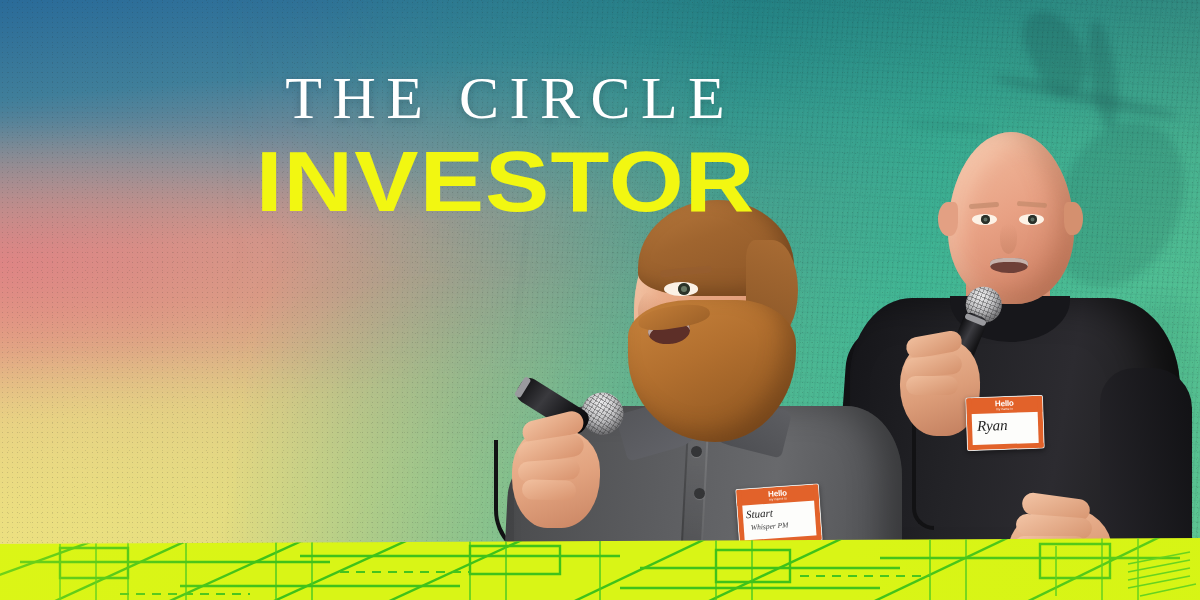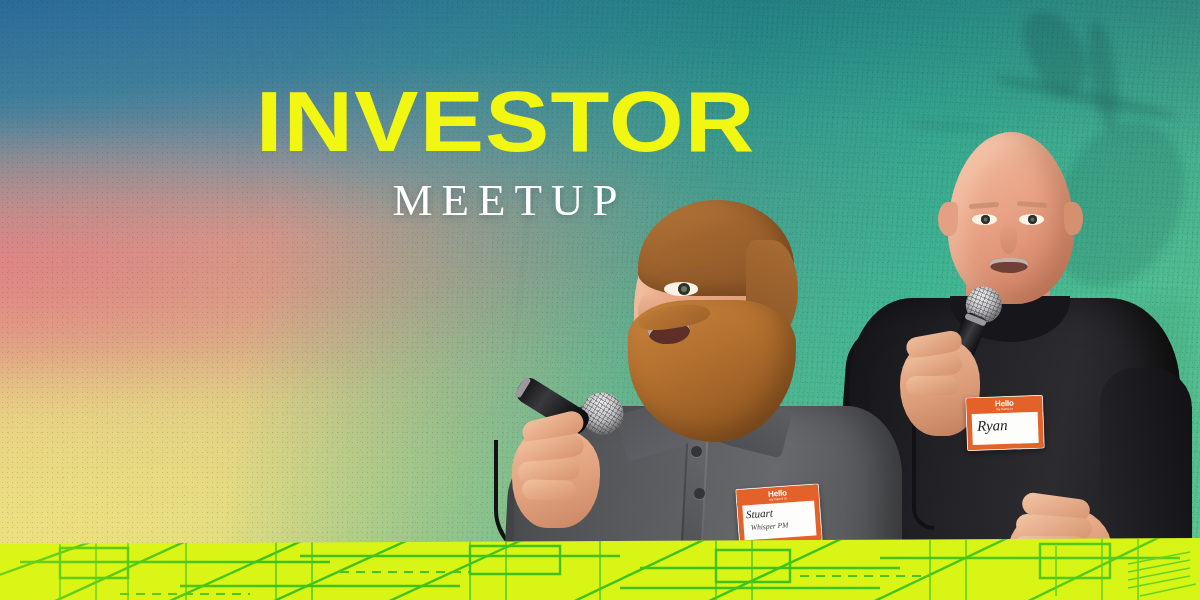--- a/index.html
+++ b/index.html
@@ -645,22 +645,22 @@
         <span class="badge-sub">my name is</span>
       </div>
       <div class="badge-name">Stuart</div>
       <div class="badge-role">Whisper PM</div>
       <span class="badge-stripe"></span>
     </div>
 
   </div>
 
   <div class="title-block">
+    <div class="title-line1">THE CIRCLE</div>
     <div class="title-line2">INVESTOR</div>
-    <div class="title-line3">MEETUP</div>
   </div>
 
   <div class="grain-top"></div>
 
   <div class="bottom-strip">
     <svg viewBox="0 0 1200 62" preserveAspectRatio="none">
       <g class="bp-line">
         <path d="M -20 44 L 140 -14"></path>
         <path d="M 40 70 L 210 -8"></path>
         <path d="M 150 72 L 330 -10"></path>

